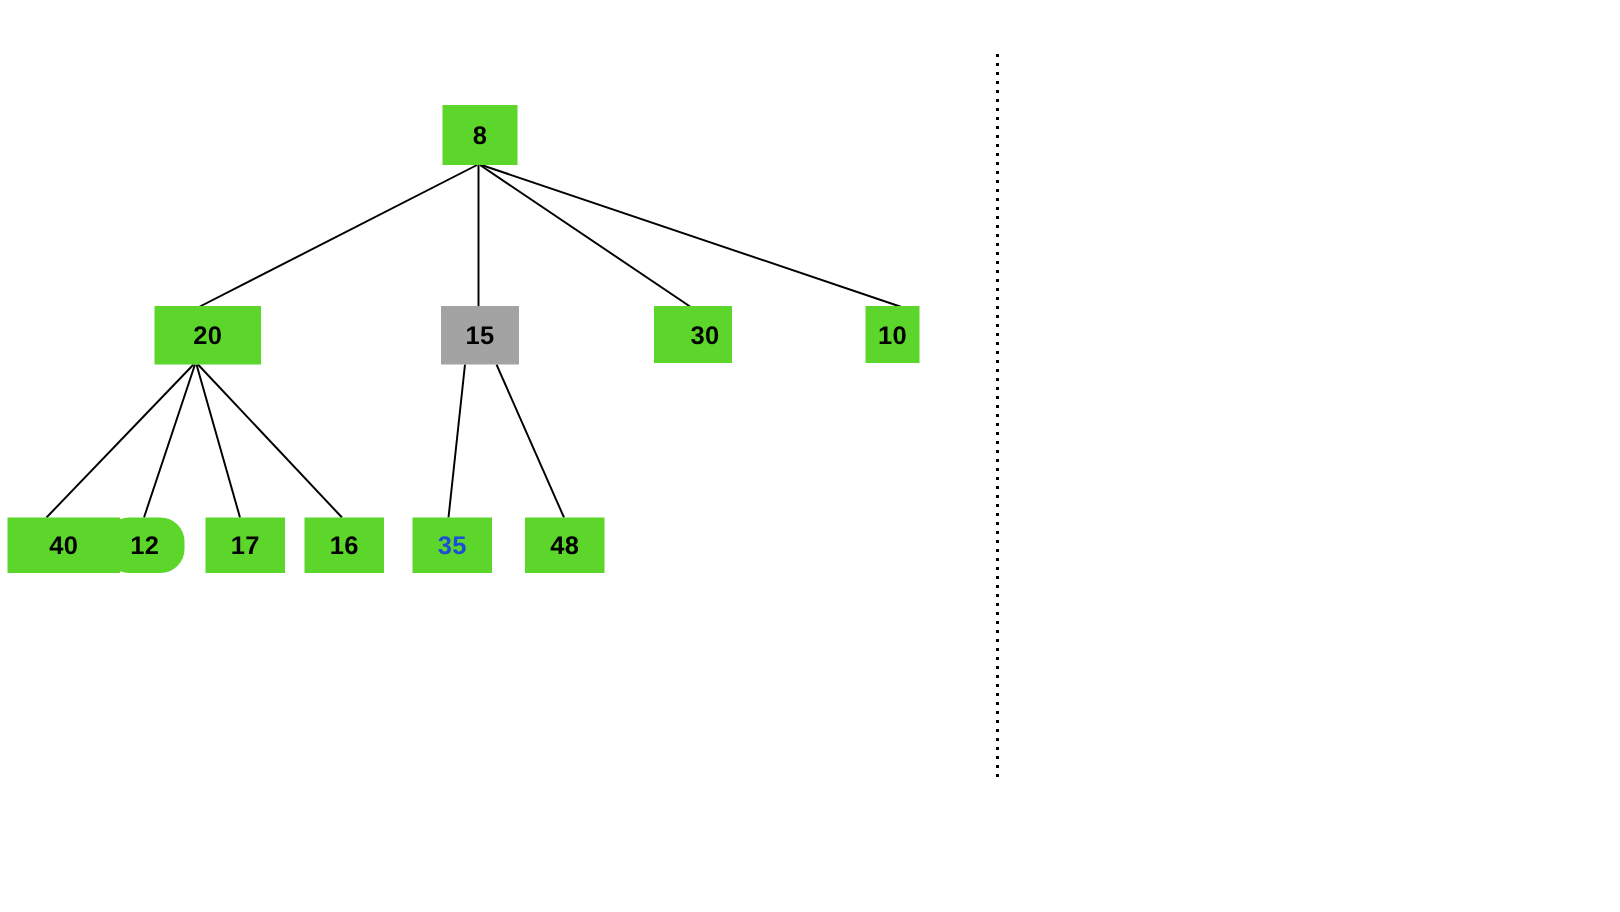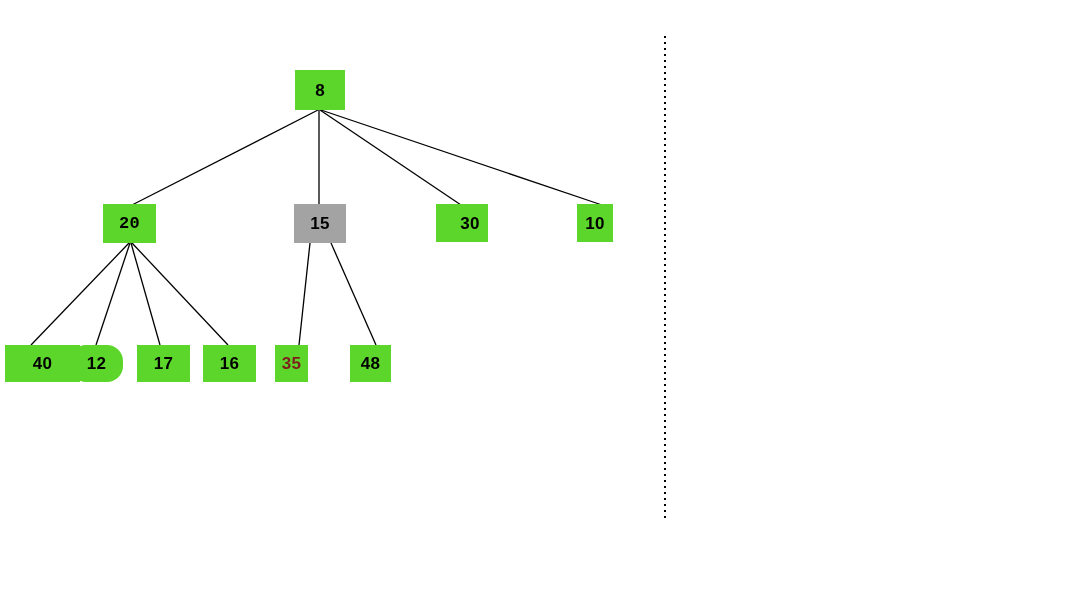--- a/index.html
+++ b/index.html
@@ -64,21 +64,21 @@
       <line x1="131" y1="243" x2="160" y2="345" stroke="#000000" stroke-width="1.3" shape-rendering="geometricPrecision"></line>
       <line x1="132" y1="243" x2="228" y2="345" stroke="#000000" stroke-width="1.3" shape-rendering="geometricPrecision"></line>
       <line x1="310" y1="243" x2="299" y2="345" stroke="#000000" stroke-width="1.3" shape-rendering="geometricPrecision"></line>
       <line x1="331" y1="243" x2="376" y2="345" stroke="#000000" stroke-width="1.3" shape-rendering="geometricPrecision"></line>
     </svg>
 
   <div id="node-layer">
       <div class="node" style="left: 295px; top: 70px; width: 50px; height: 40px; background: rgb(93, 214, 44); color: rgb(0, 0, 0);">
         <span>8</span>
       </div>
-      <div class="node" style="left: 103px; top: 204px; width: 53px; height: 39px; background: rgb(93, 214, 44); color: rgb(0, 0, 0); font-family: Liberation Mono, monospace;">
+      <div class="node" style="left: 103px; top: 204px; width: 71px; height: 39px; background: rgb(93, 214, 44); color: rgb(0, 0, 0);">
         <span>20</span>
       </div>
       <div class="node" style="left: 294px; top: 204px; width: 52px; height: 39px; background: #a3a3a3; color: rgb(0, 0, 0);">
         <span>15</span>
       </div>
       <div class="node" style="left: 436px; top: 204px; width: 52px; height: 38px; background: rgb(93, 214, 44); color: rgb(0, 0, 0); padding-left: 16px;">
         <span>30</span>
       </div>
       <div class="node" style="left: 577px; top: 204px; width: 36px; height: 38px; background: rgb(93, 214, 44); color: rgb(0, 0, 0);">
         <span>10</span>
@@ -88,24 +88,24 @@
       </div>
       <div class="node" style="left: 70px; top: 345px; width: 53px; height: 37px; background: rgb(93, 214, 44); color: rgb(0, 0, 0); border-radius: 16px;">
         <span>12</span>
       </div>
       <div class="node" style="left: 137px; top: 345px; width: 53px; height: 37px; background: rgb(93, 214, 44); color: rgb(0, 0, 0);">
         <span>17</span>
       </div>
       <div class="node" style="left: 203px; top: 345px; width: 53px; height: 37px; background: rgb(93, 214, 44); color: rgb(0, 0, 0);">
         <span>16</span>
       </div>
-      <div class="node" style="left: 275px; top: 345px; width: 33px; height: 37px; background: rgb(93, 214, 44); color: #7f1d1d;">
+      <div class="node" style="left: 275px; top: 345px; width: 53px; height: 37px; background: rgb(93, 214, 44); color: #1d4ed8;">
         <span>35</span>
       </div>
-      <div class="node" style="left: 350px; top: 345px; width: 41px; height: 37px; background: rgb(93, 214, 44); color: rgb(0, 0, 0);">
+      <div class="node" style="left: 350px; top: 345px; width: 53px; height: 37px; background: rgb(93, 214, 44); color: rgb(0, 0, 0);">
         <span>48</span>
       </div>
     </div>
 
   <svg class="divider" id="divider-layer" viewBox="0 0 1080 608" width="1080" height="608" style="position:absolute;left:0;top:0;width:1080px;height:608px;">
       <line x1="665" y1="36" x2="665" y2="522" stroke="#000000" stroke-width="2" stroke-dasharray="2 4" shape-rendering="crispEdges"></line>
     </svg>
 
 </div>
 

